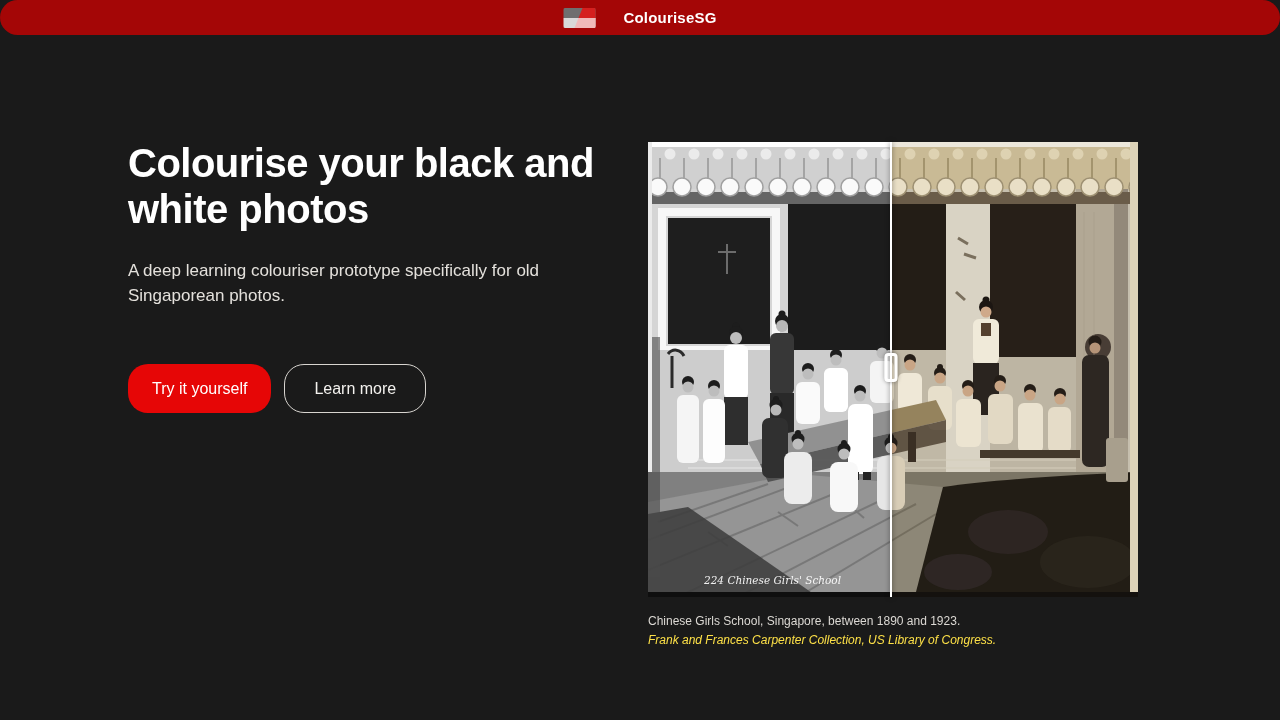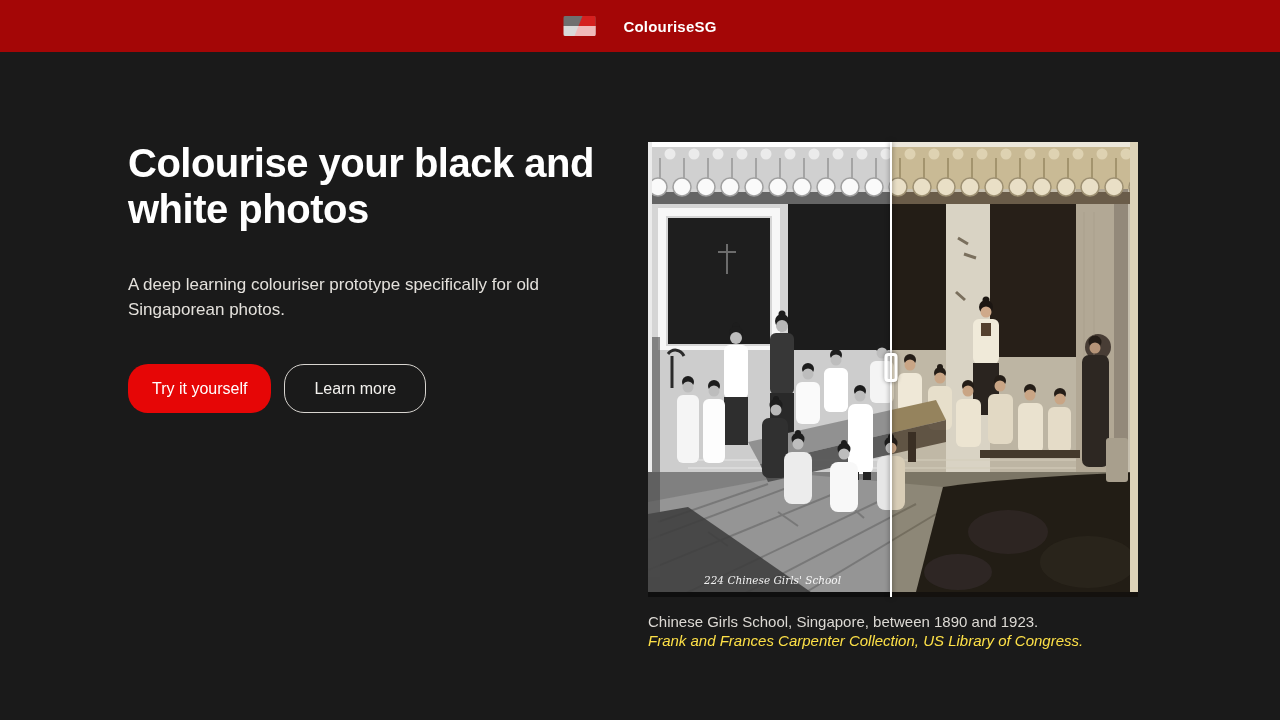--- a/index.html
+++ b/index.html
@@ -11,35 +11,35 @@
   *{margin:0;padding:0;box-sizing:border-box;}
   html,body{width:1280px;height:720px;overflow:hidden;}
   body{
     background:var(--background);
     font-family:"Liberation Sans",sans-serif;
     position:relative;
     color:#fff;
   }
   
   .app-header{
-    position:absolute;top:0;left:0;width:1280px;height:52px;
+    position:absolute;top:0;left:0;width:1280px;height:35px;
     background:var(--header-red);
-    display:flex;align-items:center;justify-content:center;gap:27px;
+    display:flex;align-items:center;justify-content:center;gap:27px;border-radius:23px;
   }
   .flag-logo{width:33px;height:20px;border-radius:2px;overflow:hidden;display:block;}
   .app-title{font-size:15px;font-weight:700;color:#ffffff;letter-spacing:.2px;}
   
   .hero-heading{
     position:absolute;left:128px;top:140px;
     font-size:40px;line-height:46px;font-weight:800;color:#ffffff;
     letter-spacing:-.5px;
   }
   .hero-heading span{display:block;}
   .hero-subtitle{
-    position:absolute;left:128px;top:272px;max-width:505px;
+    position:absolute;left:128px;top:258px;max-width:505px;
     font-size:17px;line-height:25px;color:#e4e1dc;font-weight:400;
   }
   .hero-buttons{
     position:absolute;left:128px;top:364px;display:flex;gap:13px;align-items:center;
   }
   .btn{
     font-family:"Liberation Sans",sans-serif;
     font-size:16px;height:49px;border-radius:20px;cursor:pointer;
     display:inline-flex;align-items:center;justify-content:center;
   }
@@ -65,21 +65,21 @@
     background:#ffffff;box-shadow:0 0 5px rgba(0,0,0,.55);
   }
   .handle{
     position:absolute;left:var(--pos);top:46.4%;width:13px;height:29px;
     transform:translateX(-50%);
     border:3px solid #ffffff;border-radius:4px;background:transparent;
     box-shadow:0 0 4px rgba(0,0,0,.4);
   }
   
   .photo-caption{
-    position:absolute;left:648px;top:612px;font-size:15px;line-height:19px;
+    position:absolute;left:648px;top:612px;font-size:12px;line-height:19px;
   }
   .caption-line1{color:#dcd9d4;}
   .caption-line2{color:#fde047;font-style:italic;}
   .hidden-defs{position:absolute;width:0;height:0;overflow:hidden;}
 </style>
 </head>
 <body>
 
 <svg class="hidden-defs" aria-hidden="true">
   <defs>

